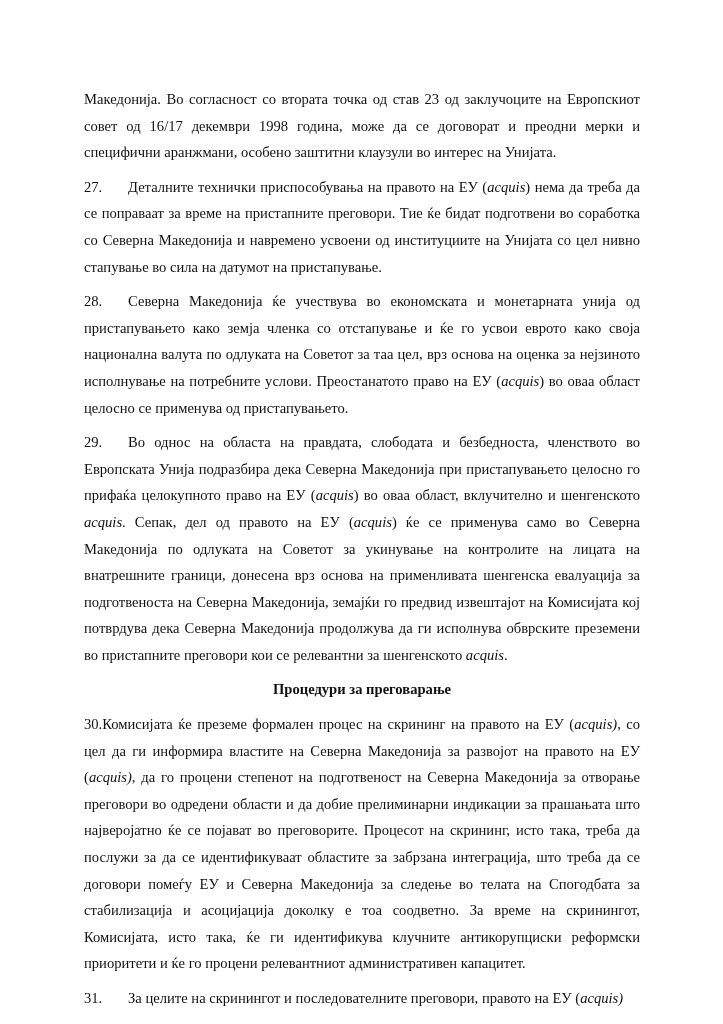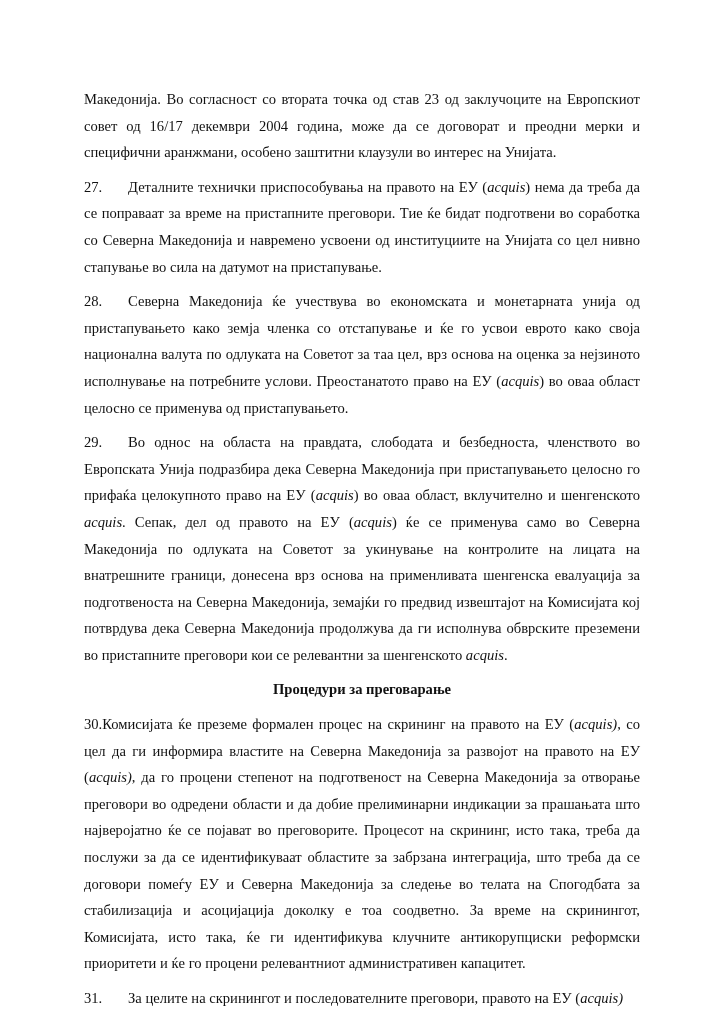--- a/index.html
+++ b/index.html
@@ -24,21 +24,21 @@
     margin: 1px 0 8px 0;
   }
   b, strong { font-weight: normal; }
   i { font-style: italic; }
 </style>
 </head>
 <body>
 
 <div class="page">
   <div id="paras-before">
-      <p class="para"><span>Македонија. Во согласност со втората точка од став 23 од заклучоците на Европскиот совет од 16/17 декември 2004 година, </span><b>може да се договорат и преодни мерки и специфични аранжмани, особено заштитни клаузули во интерес на Унијата</b><span>.</span></p>
+      <p class="para"><span>Македонија. Во согласност со втората точка од став 23 од заклучоците на Европскиот совет од 16/17 декември 1998 година, </span><b>може да се договорат и преодни мерки и специфични аранжмани, особено заштитни клаузули во интерес на Унијата</b><span>.</span></p>
       <p class="para"><span class="num">27.</span><span>Деталните </span><b>технички приспособувања на правото на ЕУ (</b><b style="font-style: italic;">acquis</b><b>) нема да треба да се поправаат за време на пристапните преговори.</b><span> Тие ќе бидат подготвени во соработка со Северна Македонија и навремено усвоени од институциите на Унијата со цел нивно стапување во сила на датумот на пристапување.</span></p>
       <p class="para"><span class="num">28.</span><span>Северна Македонија </span><b>ќе учествува во економската и монетарната унија од пристапувањето како земја членка со отстапување</b><span> и ќе го усвои еврото како своја национална валута по одлуката на Советот за таа цел, врз основа на оценка за нејзиното исполнување на потребните услови. Преостанатото право на ЕУ (</span><i>acquis</i><span>) во оваа област целосно се применува од пристапувањето.</span></p>
       <p class="para"><span class="num">29.</span><span>Во однос на областа на правдата, слободата и безбедноста, членството во Европската Унија подразбира дека Северна Македонија при пристапувањето целосно го прифаќа целокупното право на ЕУ (</span><i>acquis</i><span>) во оваа област, вклучително и шенгенското </span><i>acquis</i><span>. Сепак, дел од правото на ЕУ (</span><i>acquis</i><span>) ќе се применува само во Северна Македонија по одлуката на </span><b>Советот за укинување на контролите на лицата на внатрешните граници, донесена врз основа на применливата шенгенска евалуација за подготвеноста на Северна Македонија</b><span>, земајќи го предвид извештајот на Комисијата кој потврдува дека Северна Македонија продолжува да ги исполнува обврските преземени во пристапните преговори кои се релевантни за шенгенското </span><i>acquis</i><span>.</span></p>
     </div>
   <div class="heading">Процедури за преговарање</div>
   <div id="paras-after">
       <p class="para nonum"><span class="num">30. </span><span>Комисијата ќе преземе </span><b>формален процес на скрининг на</b><span> правото на ЕУ (</span><i>acquis)</i><span>, со цел да ги информира властите на Северна Македонија за развојот на правото на ЕУ (</span><i>acquis)</i><span>, да го процени степенот на подготвеност на Северна Македонија за отворање преговори во одредени области и да добие прелиминарни индикации за прашањата што најверојатно ќе се појават во преговорите. Процесот на скрининг, исто така, треба да послужи за да се идентификуваат областите за забрзана интеграција, што треба да се договори помеѓу ЕУ и Северна Македонија за следење во телата на Спогодбата за стабилизација и асоцијација доколку е тоа соодветно. За време на скринингот, Комисијата, исто така, ќе ги идентификува клучните антикорупциски реформски приоритети и ќе го процени релевантниот административен капацитет.</span></p>
       <p class="para"><span class="num">31.</span><span>За целите на скринингот  и последователните преговори, </span><b>правото на ЕУ (</b><b style="font-style: italic;">acquis)</b></p>
     </div>
 </div>

